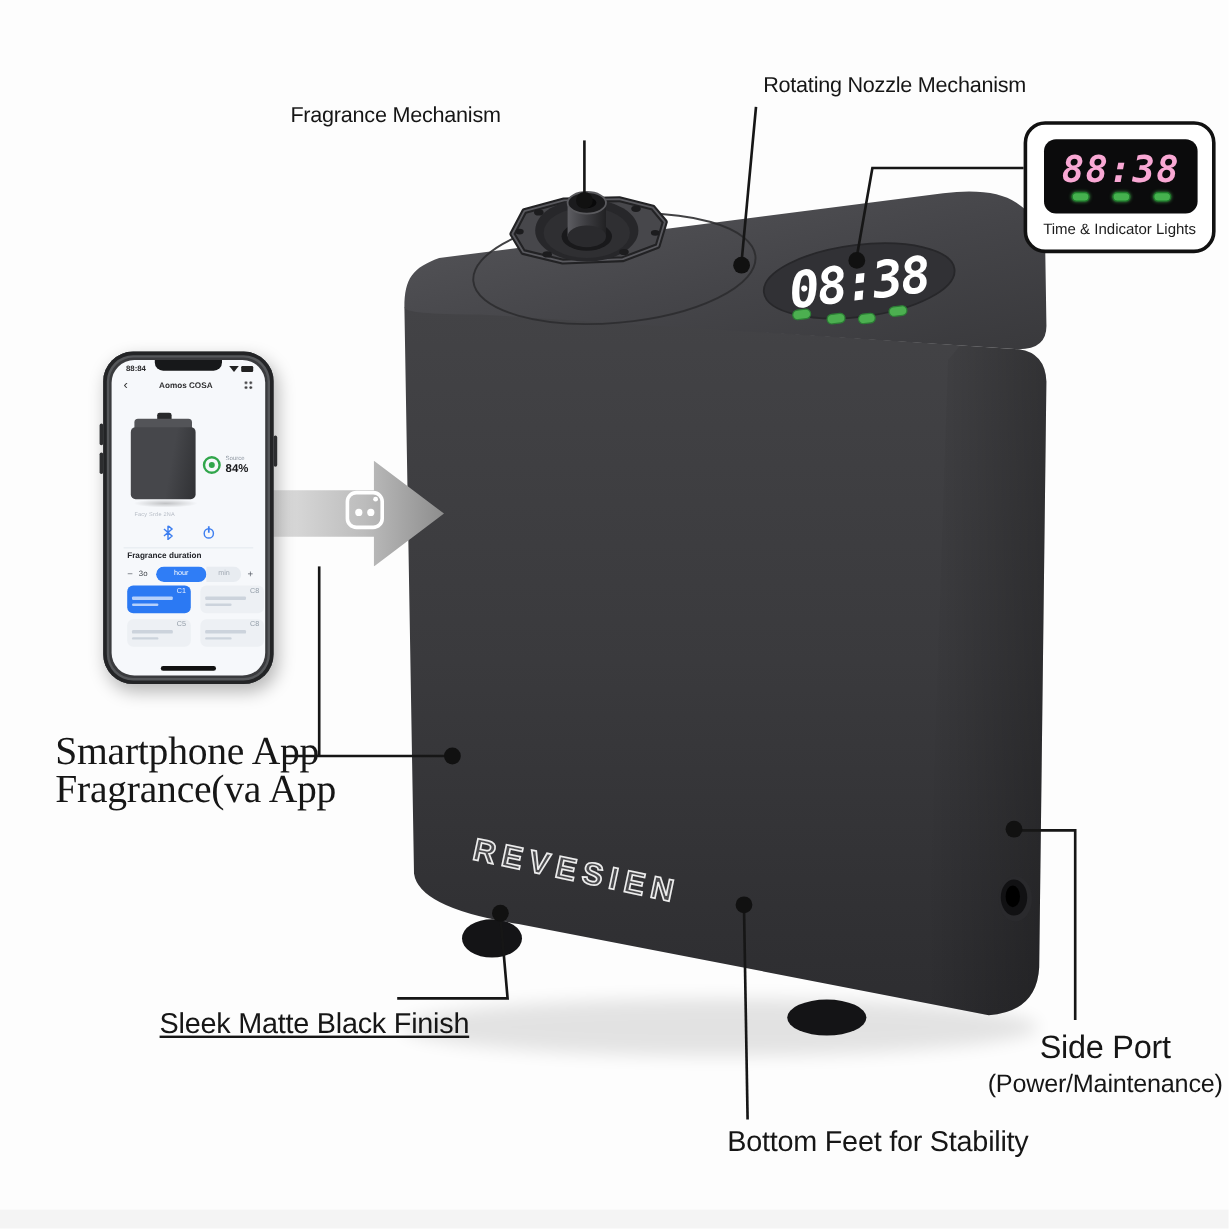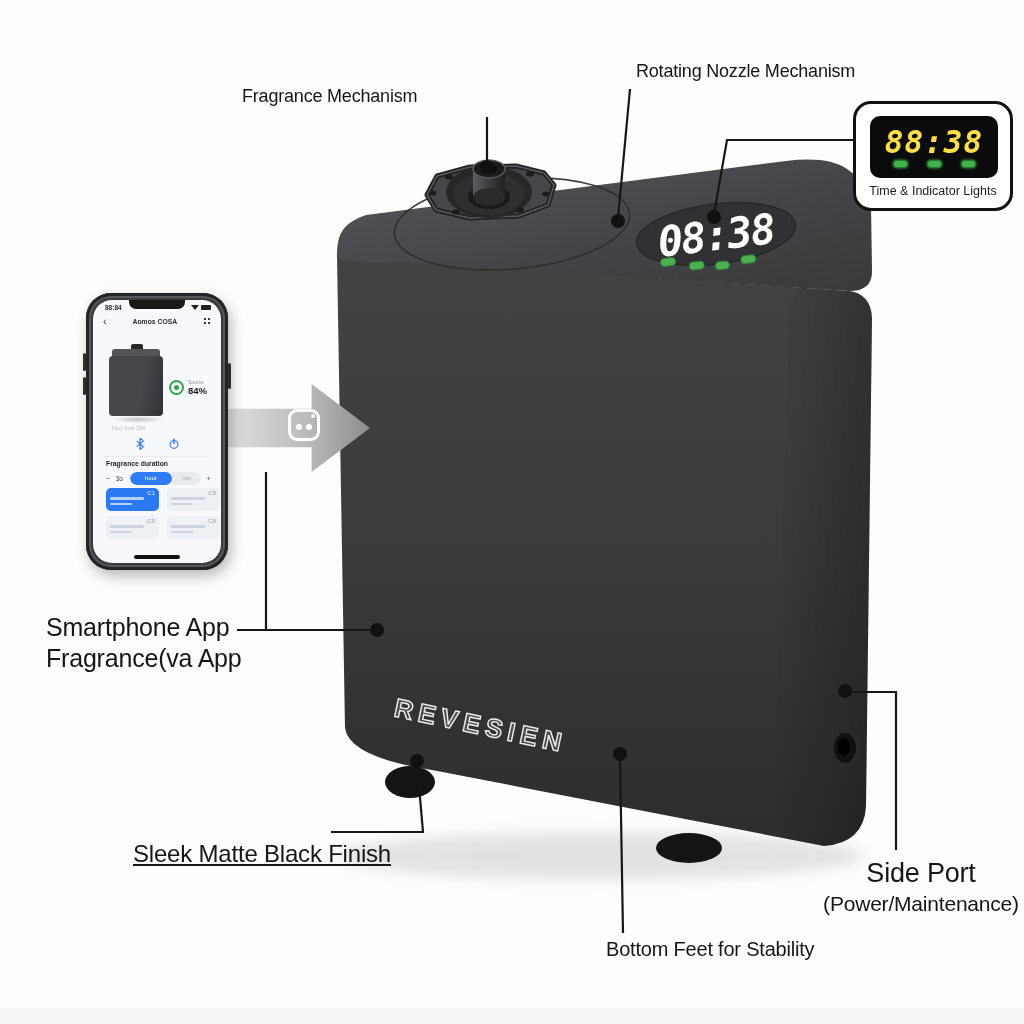--- a/index.html
+++ b/index.html
@@ -9,21 +9,21 @@
   .lbl{position:absolute;z-index:5;color:#161616;letter-spacing:-0.2px;}
   .lbl-top{font-size:18px;}
   .bottom-strip{position:absolute;left:0;bottom:0;width:1024px;height:16px;background:#f4f4f4;z-index:0;}
 
   
   .inset{position:absolute;left:853px;top:101px;width:160px;height:110px;z-index:6;
          background:#fff;border:3px solid #111;border-radius:18px;box-sizing:border-box;}
   .inset-display{position:absolute;left:14px;top:12px;width:128px;height:62px;background:#0b0b0c;
          border-radius:10px;display:flex;flex-direction:column;align-items:center;justify-content:center;}
   .inset-time{font-family:"DejaVu Sans Mono",monospace;font-weight:bold;font-style:italic;
-         font-size:31px;line-height:30px;color:#fde047;letter-spacing:1px;}
+         font-size:31px;line-height:30px;color:#f9a8d4;letter-spacing:1px;}
   .inset-lights{display:flex;gap:19px;margin-top:3px;}
   .inset-light{width:15px;height:8px;border-radius:4px;background:#45b14e;box-shadow:0 0 3px #45b14e;
          border:1px solid #1d7b2a;box-sizing:border-box;}
   .inset-caption{position:absolute;left:0;right:0;top:80px;text-align:center;font-size:12.5px;color:#1c1c1c;}
 
   
   .phone{position:absolute;left:86px;top:293px;width:142px;height:277px;z-index:4;
          background:#3a3b3e;border-radius:25px;
          box-shadow:inset 0 0 0 3px #232426, inset 0 0 0 5px #55575a, 3px 6px 14px rgba(0,0,0,.28);}
   .side-btn{position:absolute;background:#2c2d2f;border-radius:2px;}
@@ -181,26 +181,26 @@
       <circle cx="714" cy="217" r="7"></circle>
       <circle cx="377" cy="630" r="7"></circle>
       <circle cx="417" cy="761" r="7"></circle>
       <circle cx="620" cy="754" r="7"></circle>
       <circle cx="845" cy="691" r="7"></circle>
     </g>
   </svg>
 
   <div class="lbl lbl-top" style="left:242px;top:86px;">Fragrance Mechanism</div>
   <div class="lbl lbl-top" style="left:636px;top:61px;">Rotating Nozzle Mechanism</div>
-  <div class="lbl" style="left:46px;top:612px;font-size:25px;line-height:31px;">
+  <div class="lbl" style="left:46px;top:612px;font-size:33px;line-height:31px;font-family:Liberation Serif, serif;">
     <div>Smartphone App</div>
     <div>Fragrance(va App</div>
   </div>
   <div class="lbl" style="left:133px;top:840px;font-size:24px;text-decoration:underline;">Sleek Matte Black Finish</div>
-  <div class="lbl" style="left:606px;top:938px;font-size:20px;">Bottom Feet for Stability</div>
+  <div class="lbl" style="left:606px;top:938px;font-size:24px;">Bottom Feet for Stability</div>
   <div class="lbl" style="left:816px;top:858px;width:210px;text-align:center;">
     <div style="font-size:27px;">Side Port</div>
     <div style="font-size:21px;margin-top:3px;">(Power/Maintenance)</div>
   </div>
 
   <div class="inset">
     <div class="inset-display">
       <div class="inset-time">88:38</div>
       <div class="inset-lights">
         <span class="inset-light"></span>

